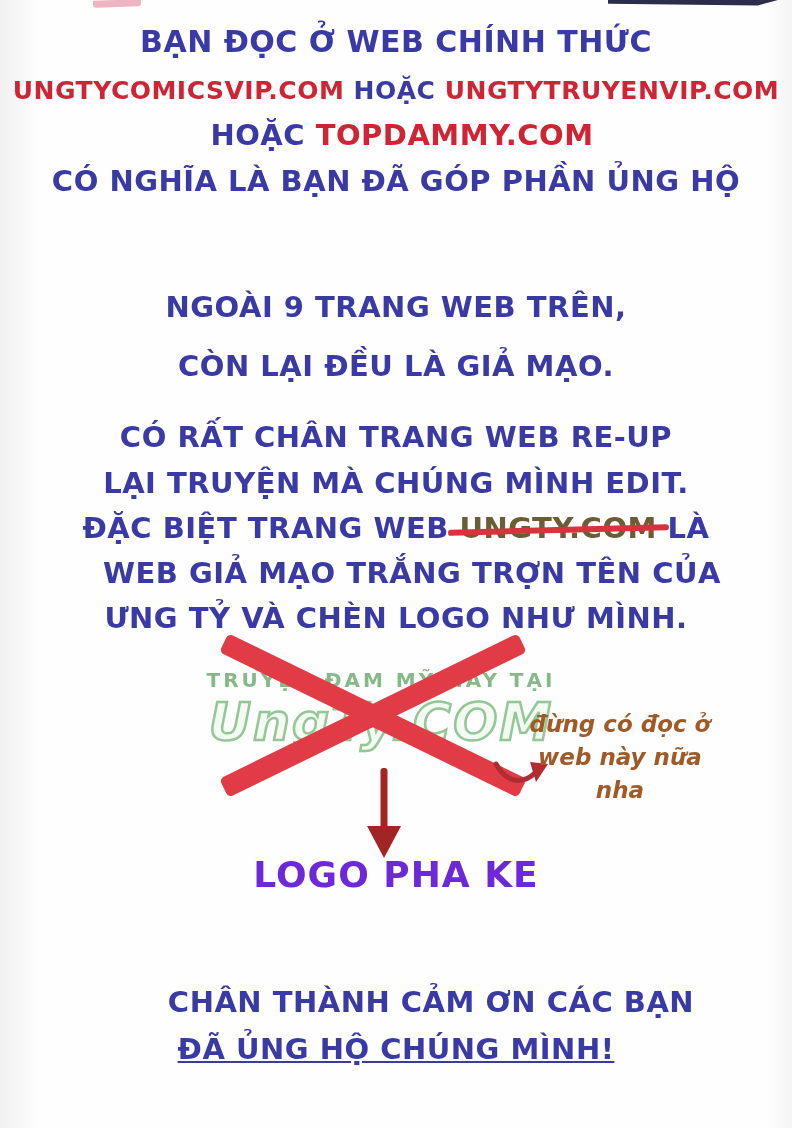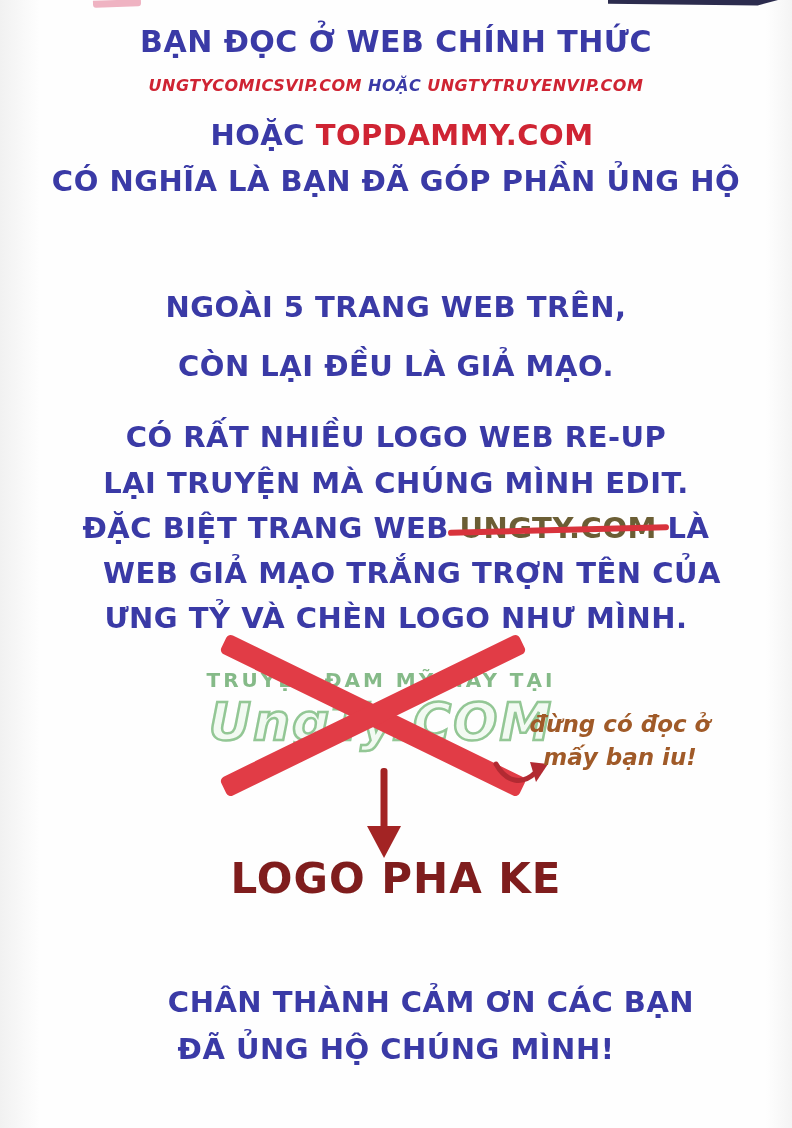--- a/index.html
+++ b/index.html
@@ -16,21 +16,21 @@
     position:absolute;left:0;width:100%;
     text-align:center;
     font-weight:bold;
     letter-spacing:.5px;
     white-space:nowrap;
   }
   .blue{color:#3a3aa6;}
   .red{color:#cf2433;}
   .sz30{font-size:30px;}
   .sz29{font-size:29px;}
-  .sz25{font-size:16px;font-style:italic;}
+  .sz25{font-size:25px;}
   
   .left-shadow{
     position:absolute;left:0;top:0;width:40px;height:1128px;
     background:linear-gradient(90deg,#f1f1f1,rgba(255,255,255,0));
   }
   .right-shadow{
     position:absolute;right:0;top:0;width:26px;height:1128px;
     background:linear-gradient(270deg,#f4f4f4,rgba(255,255,255,0));
   }
   .pink-artifact{
@@ -66,21 +66,21 @@
   }
   .x-bar.a{transform:rotate(26deg);}
   .x-bar.b{transform:rotate(-26deg);}
   .side-note{
     position:absolute;left:520px;top:708px;width:200px;
     text-align:center;color:#a05a28;
     font-size:23px;font-style:italic;line-height:33px;font-weight:bold;
   }
   .label-phake{
     position:absolute;left:0;top:854px;width:792px;text-align:center;
-    font-size:42px;letter-spacing:1px;color:#7f1d1d;
+    font-size:36px;letter-spacing:1px;color:#6d28d9;
   }
   svg{position:absolute;}
 </style>
 </head>
 <body>
 
 <div id="page">
 
   <div class="left-shadow"></div>
   <div class="right-shadow"></div>
@@ -95,24 +95,24 @@
     <span class="red">UNGTYTRUYENVIP.COM</span>
   </div>
 
   <div class="line sz29" style="top:118px;margin-left:6px;">
     <span class="blue">HOẶC</span>
     <span class="red">TOPDAMMY.COM</span>
   </div>
 
   <div class="line blue sz29" style="top:164px;">CÓ NGHĨA LÀ BẠN ĐÃ GÓP PHẦN ỦNG HỘ</div>
 
-  <div class="line blue sz29" style="top:290px;">NGOÀI 5 TRANG WEB TRÊN,</div>
+  <div class="line blue sz29" style="top:290px;">NGOÀI 9 TRANG WEB TRÊN,</div>
   <div class="line blue sz29" style="top:349px;">CÒN LẠI ĐỀU LÀ GIẢ MẠO.</div>
 
-  <div class="line blue sz29" style="top:420px;">CÓ RẤT NHIỀU LOGO WEB RE-UP</div>
+  <div class="line blue sz29" style="top:420px;">CÓ RẤT CHÂN TRANG WEB RE-UP</div>
   <div class="line blue sz29" style="top:466px;">LẠI TRUYỆN MÀ CHÚNG MÌNH EDIT.</div>
 
   <div class="line sz29" style="top:511px;">
     <span class="blue">ĐẶC BIỆT TRANG WEB </span><span class="struck-wrap"><span>UNGTY.COM</span><span class="strike-bar"></span></span><span class="blue"> LÀ</span>
   </div>
 
   <div class="line blue sz29" style="top:556px;padding-left:16px;">WEB GIẢ MẠO TRẮNG TRỢN TÊN CỦA</div>
   <div class="line blue sz29" style="top:601px;">ƯNG TỶ VÀ CHÈN LOGO NHƯ MÌNH.</div>
 
   <div class="logo-tagline">TRUYỆN ĐAM MỸ HAY TẠI</div>
@@ -123,26 +123,26 @@
     <div class="x-bar b"></div>
   </div>
 
   <svg style="left:492px;top:750px;" width="58" height="44" viewBox="0 0 58 44">
     <path d="M4,14 C 14,32 30,36 44,22" fill="none" stroke="#b22a32" stroke-width="5" stroke-linecap="round"></path>
     <polygon points="38,12 56,14 44,32" fill="#b22a32"></polygon>
   </svg>
 
   <div class="side-note">
     <div>đừng có đọc ở</div>
-    <div>mấy bạn iu!</div>
+    <div>web này nữa nha</div>
   </div>
 
   <svg style="left:364px;top:768px;" width="40" height="92" viewBox="0 0 40 92">
     <rect x="16.5" y="0" width="7" height="64" rx="3" fill="#a32424"></rect>
     <polygon points="3,58 37,58 20,90" fill="#a32424"></polygon>
   </svg>
 
   <div class="label-phake">LOGO PHA KE</div>
 
   <div class="line blue sz29" style="top:985px;padding-left:35px;">CHÂN THÀNH CẢM ƠN CÁC BẠN</div>
-  <div class="line blue sz29" style="top:1032px;">ĐÃ ỦNG HỘ CHÚNG MÌNH!</div>
+  <div class="line blue sz29" style="top:1032px;text-decoration:underline;">ĐÃ ỦNG HỘ CHÚNG MÌNH!</div>
 
 </div>
 
 </body></html>

